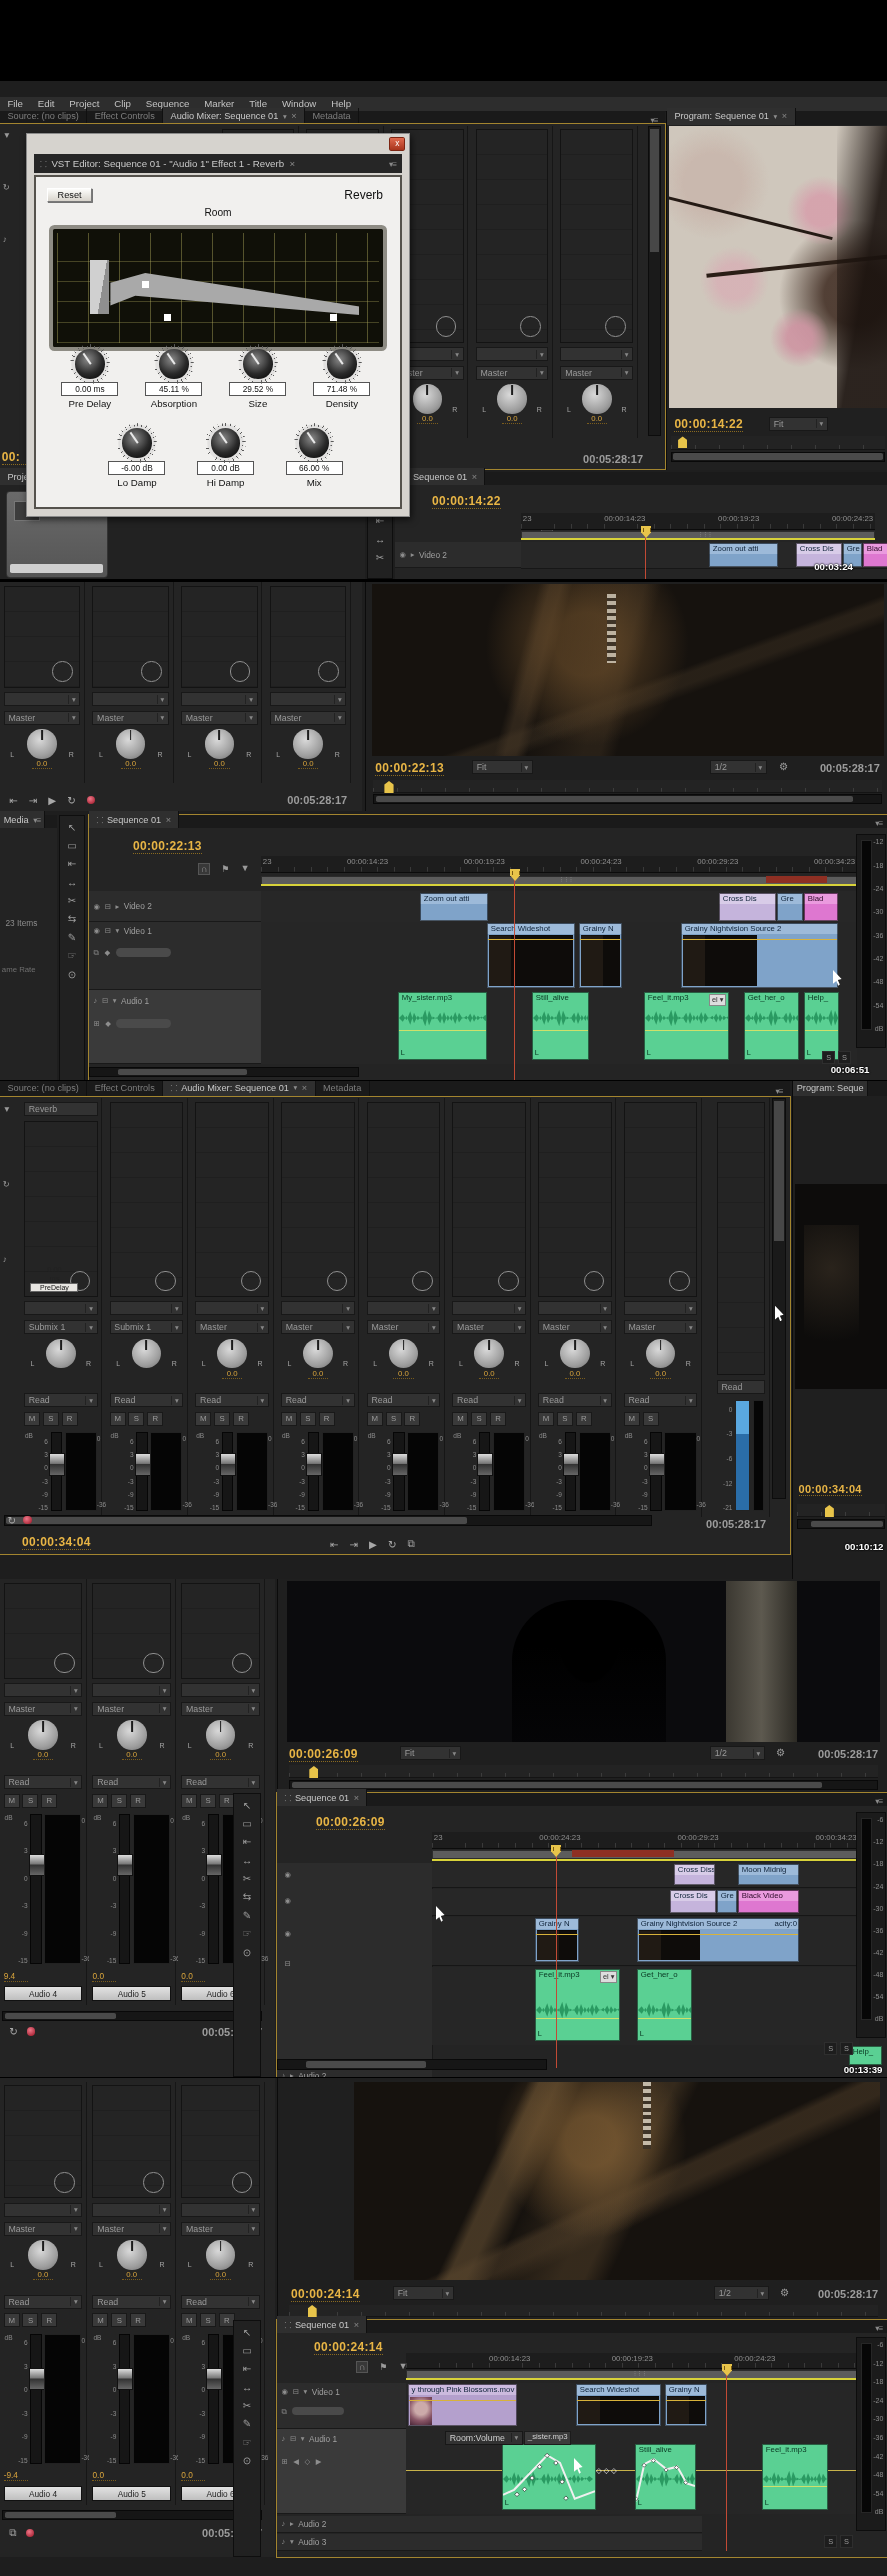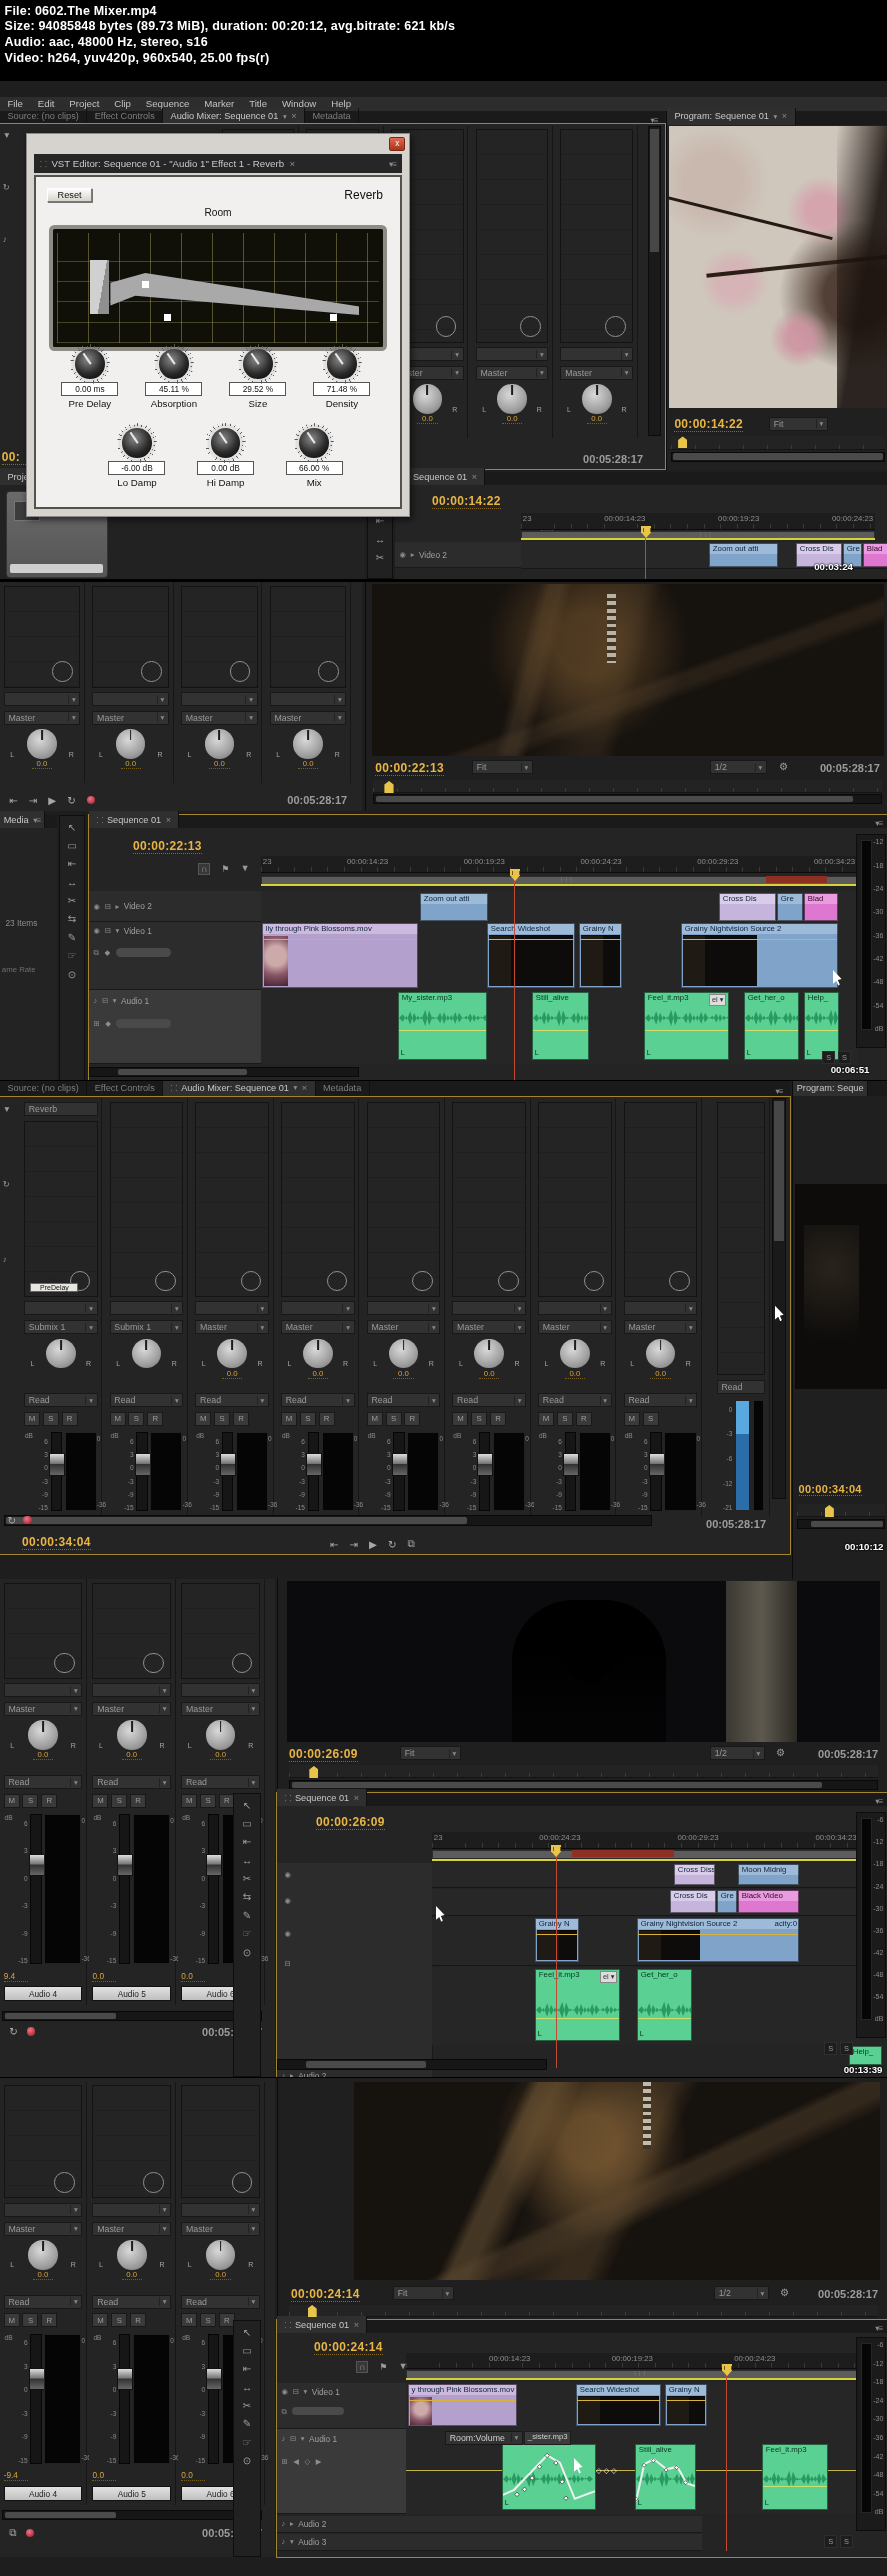--- a/index.html
+++ b/index.html
@@ -145,29 +145,20 @@
 <svg width="0" height="0" style="position:absolute">
   <defs>
     <symbol id="wv" viewBox="0 0 120 32" preserveAspectRatio="none">
       <polygon fill="currentColor" points="0,16 5,11 10,19 15,7 20,23 25,13 30,18 35,5 40,26 45,14 50,17 55,9 60,24 65,12 70,20 75,8 80,22 85,15 90,18 95,10 100,21 105,13 110,17 115,12 120,16 115,20 110,14 105,19 100,11 95,22 90,13 85,17 80,9 75,24 70,12 65,20 60,8 55,23 50,15 45,18 40,6 35,27 30,14 25,19 20,9 15,25 10,13 5,21"></polygon>
     </symbol>
   </defs>
 </svg>
 
 <div id="screen">
 
-  <div class="abs" style="left:4.6px;top:3.7px">
-    <div>
-
-    <div class="meta-line">File: 0602.The Mixer.mp4</div>
-        <div class="meta-line">Size: 94085848 bytes (89.73 MiB), duration: 00:20:12, avg.bitrate: 621 kb/s</div>
-        <div class="meta-line">Audio: aac, 48000 Hz, stereo, s16</div>
-        <div class="meta-line">Video: h264, yuv420p, 960x540, 25.00 fps(r)</div>
-      </div>
-  </div>
 
   <div class="frame" style="top:81px">
     <div class="menubar">
       <div style="display:flex;gap:14.8px">
 
       <span>File</span>
           <span>Edit</span>
           <span>Project</span>
           <span>Clip</span>
           <span>Sequence</span>
@@ -682,24 +673,20 @@
           <span class="tico">▾</span>
           <span>Video 1</span>
         </div>
         <div style="display:flex;gap:5.5px;margin-top:7.4px;align-items:center">
           <span class="tico">⧉</span>
           <span class="tico">◆</span>
           <span style="width:55px;height:9.2px;background:#4a4a4a;border-radius:4.6px"></span>
         </div>
       </div>
       <div class="abs" style="left:172px;top:107px;right:31px;height:68px;background:#262626;border-bottom:0.9px solid #161616">
-        <div class="clip cpu" style="left:0.9px;top:0.9px;width:156px;height:65px"><span>lly through Pink Blossoms.mov</span>
-          <div class="abs" style="left:0.9px;top:12px;width:24px;height:50px;background:radial-gradient(circle at 50% 40%,#caa 0 30%,#856 60%,#423)"></div>
-          <div class="oline"></div>
-        </div>
         <div class="clip cv" style="left:226px;top:0.9px;width:88px;height:65px"><span>Search Wideshot</span>
           <div class="thumbrow"></div><div class="oline"></div></div>
         <div class="clip cv" style="left:318px;top:0.9px;width:43px;height:65px"><span>Grainy N</span>
           <div class="thumbrow"></div><div class="oline"></div></div>
         <div class="clip cv" style="left:420px;top:0.9px;width:157px;height:65px"><span>Grainy Nightvision Source 2</span>
           <div class="thumbrow" style="background-image:linear-gradient(90deg,#201a14 0 22px,#0e0c0a 22px 24px);right:auto;width:74px"></div>
           <div class="oline"></div></div>
       </div>
 
       <div class="trkhdr" style="left:0;top:175px;width:172px;height:74px;flex-direction:column;align-items:flex-start;justify-content:flex-start;padding-top:5.5px;background:#3a3a3a">

